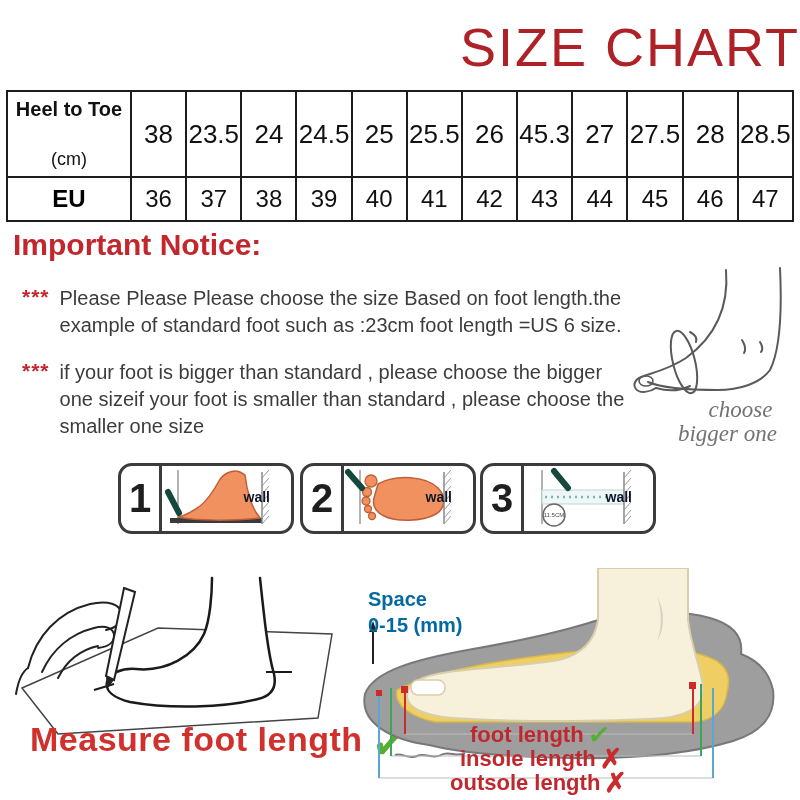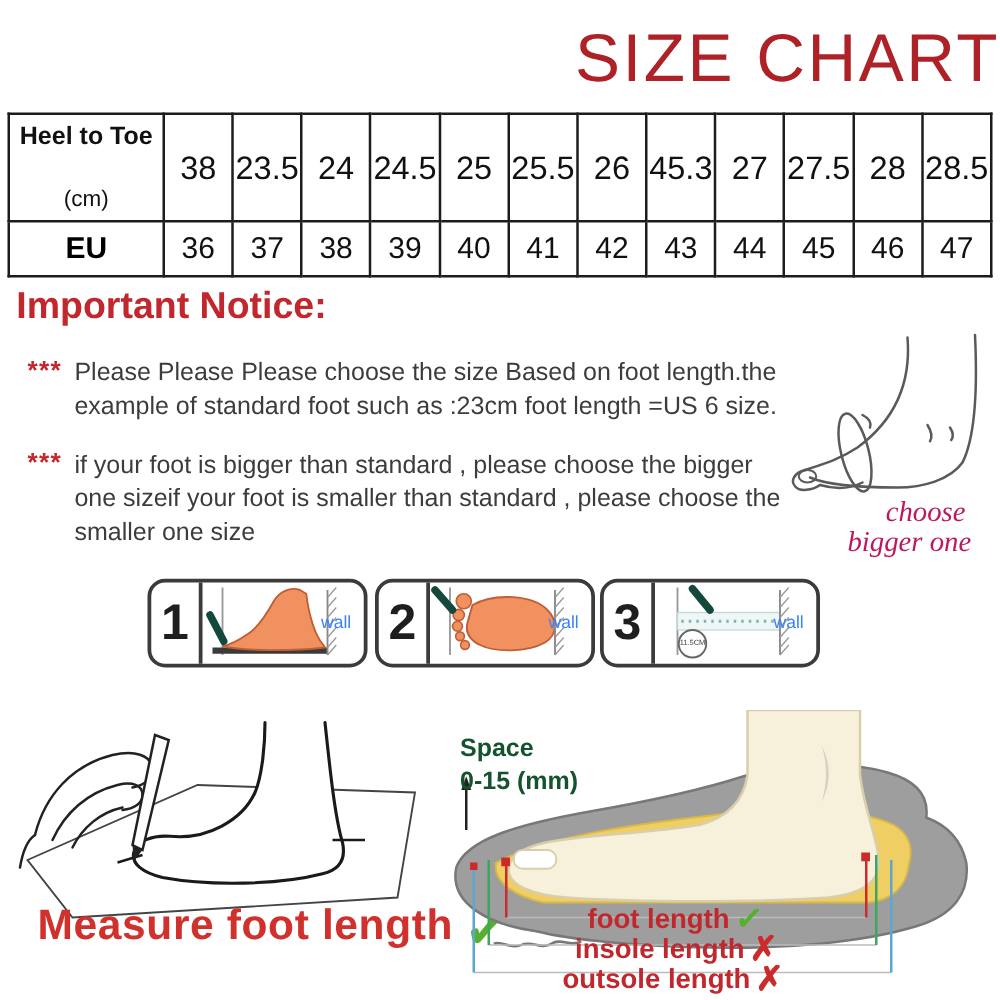--- a/index.html
+++ b/index.html
@@ -35,57 +35,57 @@
   .bullet { position:absolute; left:22px; display:flex; }
   .bullet .stars { color:#C2272D; font-weight:bold; font-size:21px; margin-right:10px; flex:none; letter-spacing:1px; }
   .bullet .txt { font-size:20px; color:#3C3C3C; line-height:1.34; width:572px; }
   #bullet-1 { top:285px; }
   #bullet-2 { top:359px; }
   
   #foot-sketch { position:absolute; left:630px; top:262px; }
   #foot-sketch-caption {
     position:absolute; left:655px; top:398px; width:145px;
     font-family:"Liberation Serif", serif; font-style:italic;
-    font-size:23px; color:#be185d; line-height:1.05;
+    font-size:23px; color:#737373; line-height:1.05;
   }
   #foot-sketch-caption .c1 { text-align:center; padding-left:26px; }
   #foot-sketch-caption .c2 { text-align:center; }
   
   .step-box {
     position:absolute; top:463px; width:176px; height:71px; box-sizing:border-box;
     border:3px solid #3b3b3b; border-radius:14px; background:#fff;
   }
   #step-1 { left:118px; } #step-2 { left:300px; } #step-3 { left:480px; }
   .step-num {
     position:absolute; left:0; top:0; bottom:0; width:38px;
     display:flex; align-items:center; justify-content:center;
     font-size:40px; font-weight:800; color:#1e1e1e;
     border-right:3px solid #3b3b3b;
   }
   .step-art { position:absolute; left:41px; top:0; width:129px; height:65px; }
-  .wall-label { position:absolute; right:10px; top:23px; font-size:14px; font-weight:normal; color:#3b82f6; }
+  .wall-label { position:absolute; right:21px; top:23px; font-size:14px; font-weight:bold; color:#0f172a; }
   .circle-label {
     position:absolute; left:71px; top:512px; transform:translate(-50%,-50%);
     font-size:6px; color:#444; white-space:nowrap;
   }
   
   #measure-art { position:absolute; left:8px; top:576px; }
   #measure-caption {
     position:absolute; left:30px; top:716px; white-space:nowrap;
     font-size:34px; font-weight:800; color:#D0312D; letter-spacing:0.5px;
   }
   #measure-caption .check-big {
     font-size:46px; color:#56B02F; margin-left:8px; font-weight:bold;
     display:inline-block; transform:rotate(6deg); vertical-align:-8px;
   }
   
   #shoe-art { position:absolute; left:345px; top:568px; }
   #space-label {
     position:absolute; left:368px; top:586px;
-    font-size:20px; font-weight:bold; color:#14532d; line-height:1.3;
+    font-size:20px; font-weight:bold; color:#0369a1; line-height:1.3;
   }
   .dim-label {
     position:absolute; font-size:22px; font-weight:800; color:#C0282D; white-space:nowrap;
   }
   #dim-foot    { left:470px; top:719px; }
   #dim-insole  { left:460px; top:743px; }
   #dim-outsole { left:450px; top:767px; }
   .mark-check { color:#56B02F; font-size:27px; margin-left:4px; vertical-align:-2px; display:inline-block; transform:rotate(6deg); }
   .mark-cross { color:#CC2B2B; font-size:27px; margin-left:4px; vertical-align:-2px; display:inline-block; }
 </style>

